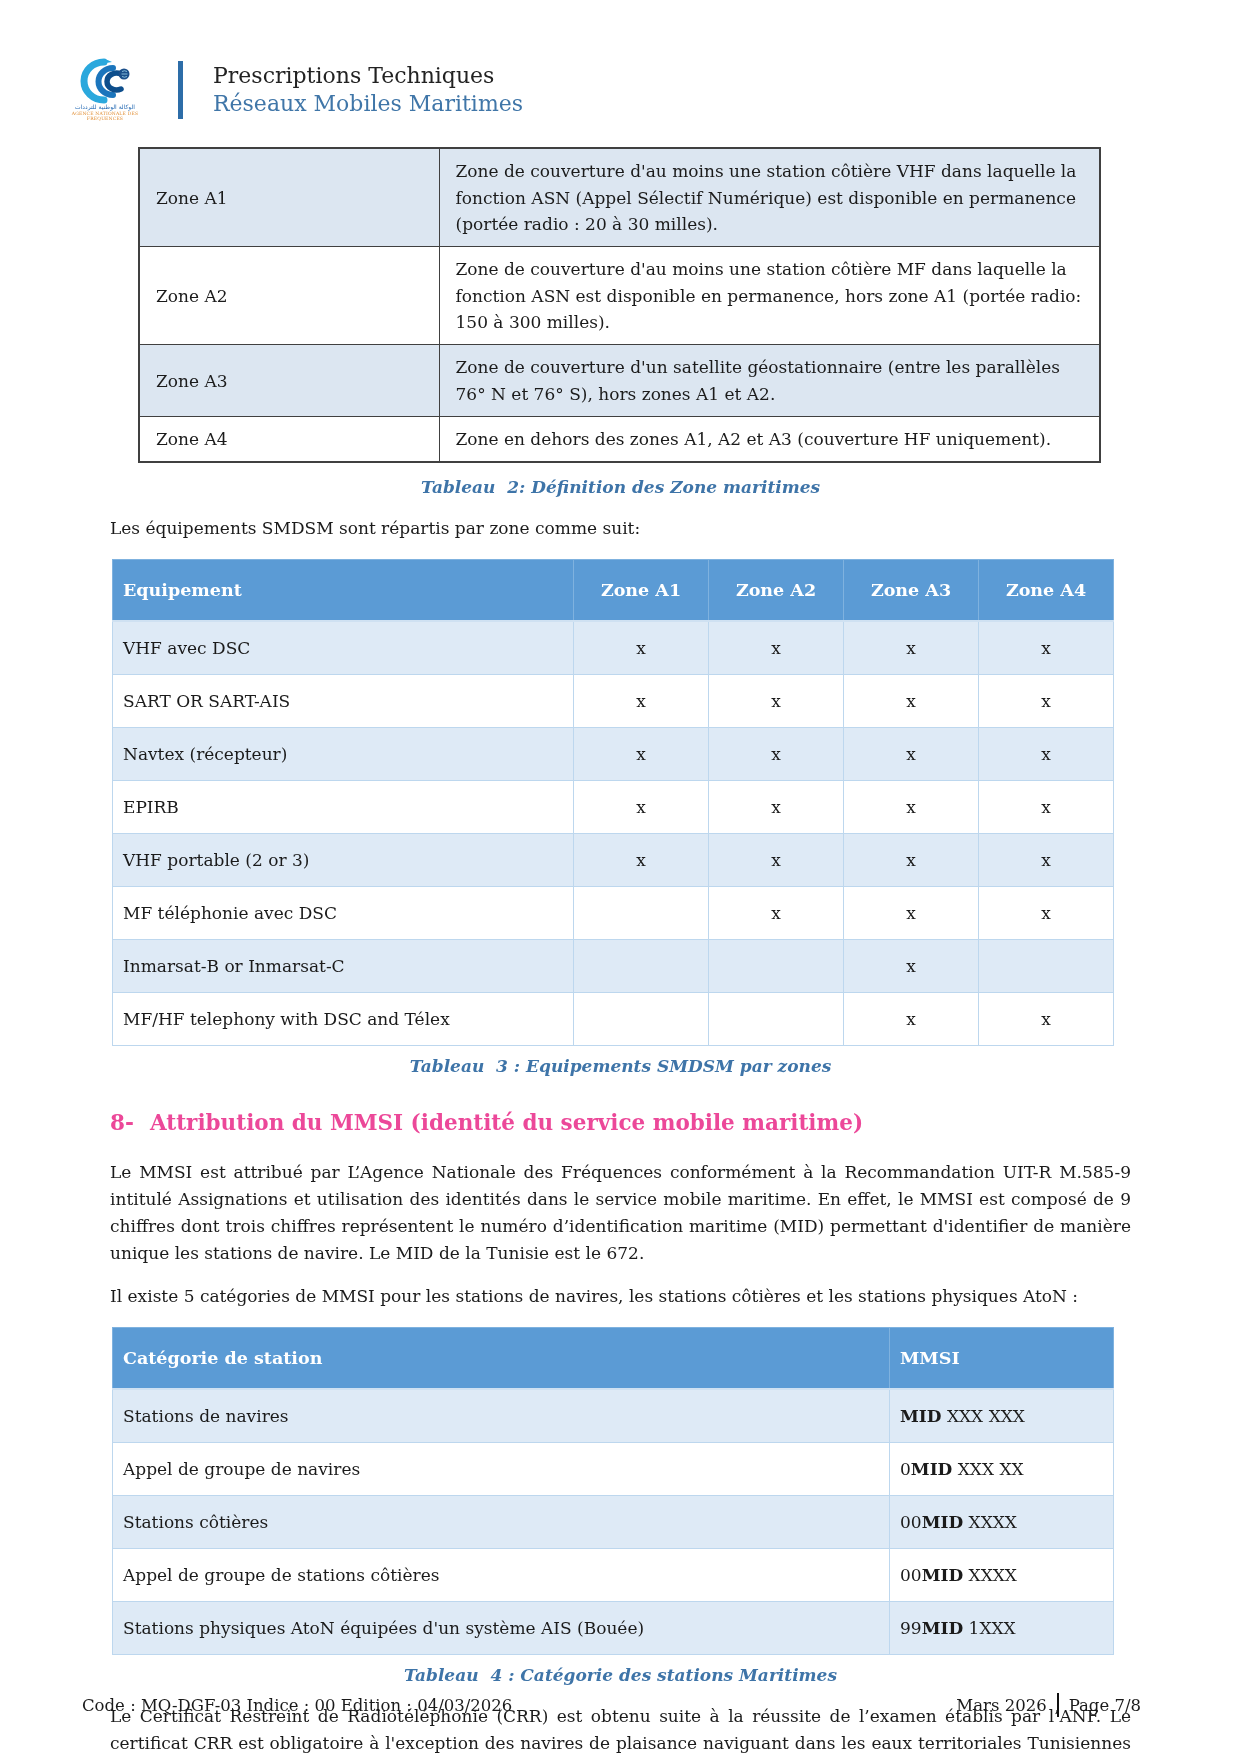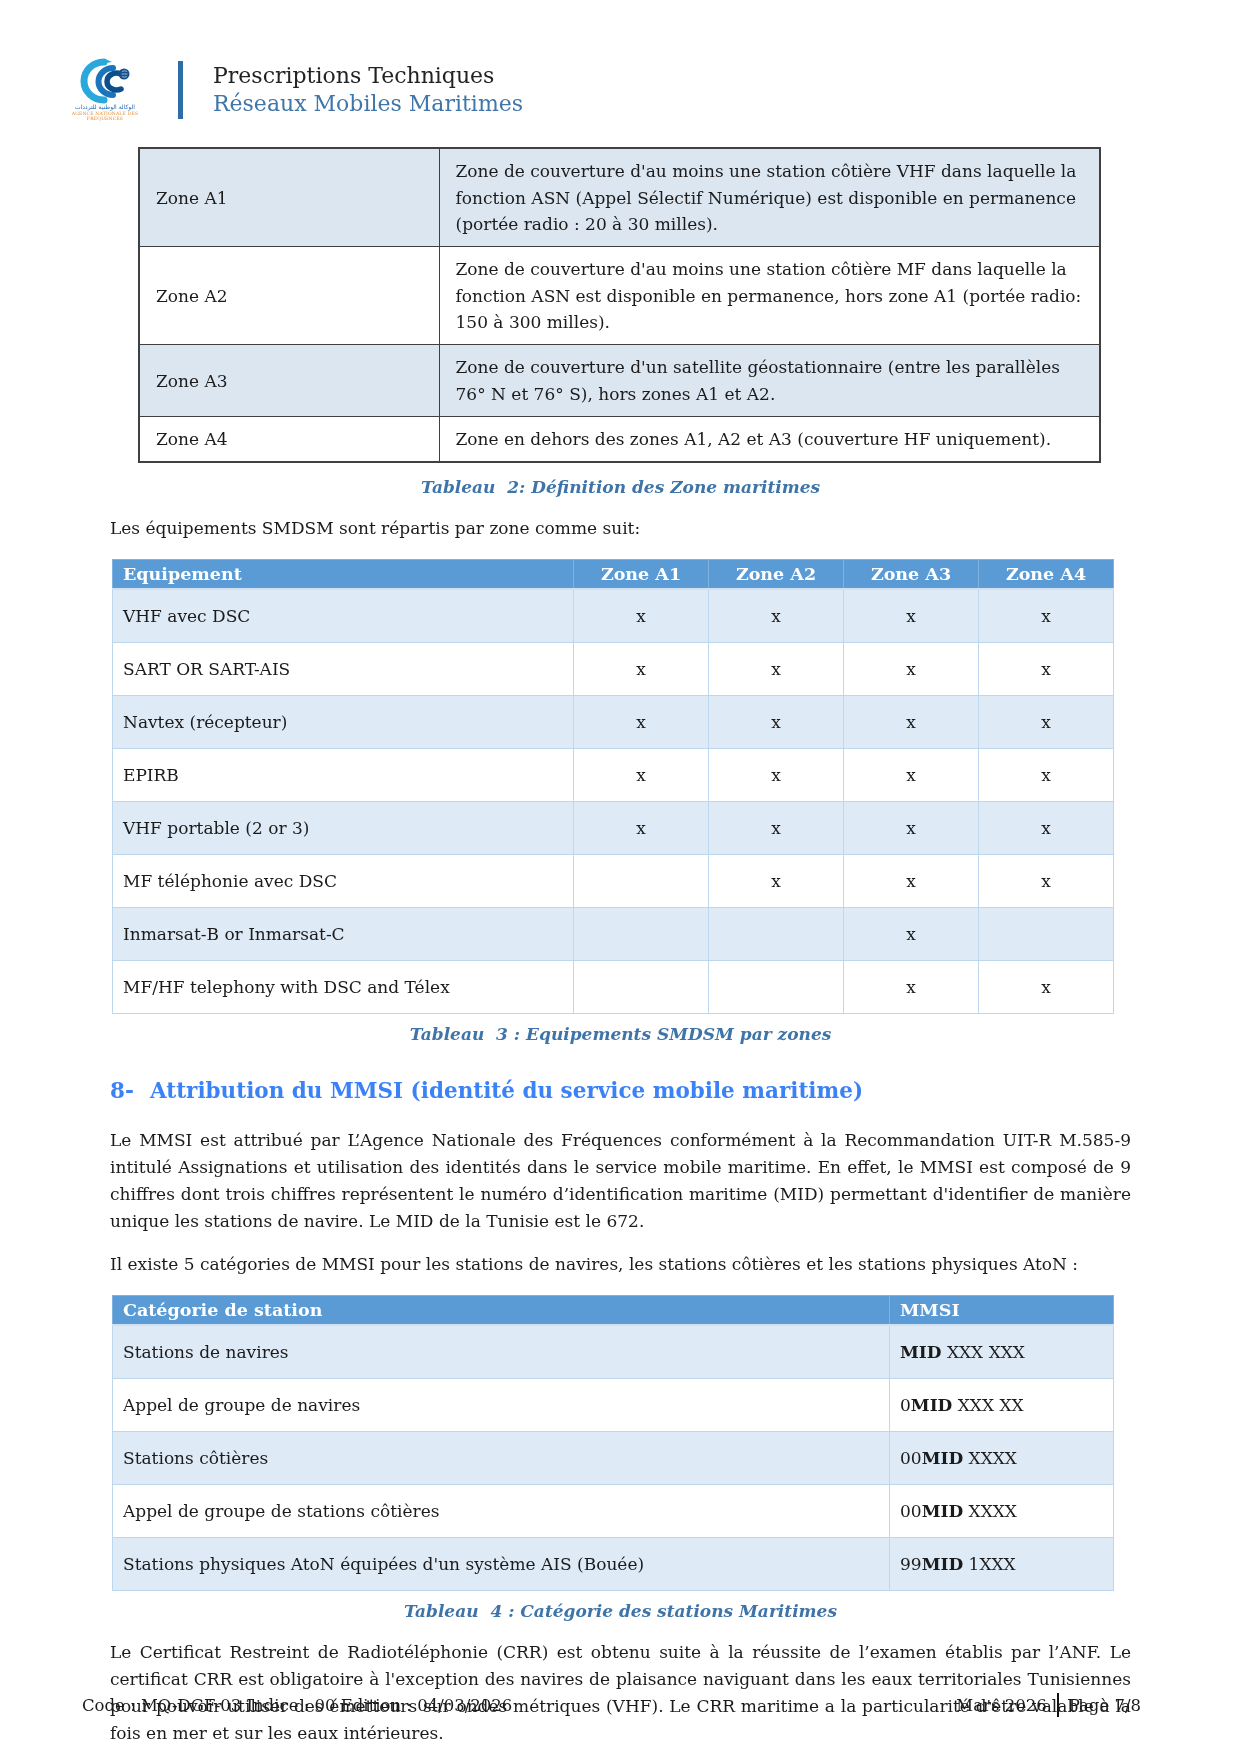--- a/index.html
+++ b/index.html
@@ -40,35 +40,35 @@
     text-align: center; color: #3e74a8; font-weight: bold; font-style: italic;
     font-size: 17px; margin: 6px 0 18px 0; white-space: pre-wrap;
   }
 
   .body-par { font-size: 17px; line-height: 1.6; text-align: justify; margin-bottom: 16px; }
 
   
   .blue-table { border-collapse: collapse; width: 1002px; margin: 6px 0 10px 2px; }
   .blue-table th {
     background: #5b9bd5; color: #ffffff; font-weight: bold; font-size: 17.5px;
-    padding: 4px 10px; border: 1px solid #7fb2df; border-bottom: 2px solid #cfe1f2;
+    padding: 20px 10px; border: 1px solid #7fb2df; border-bottom: 2px solid #cfe1f2;
   }
   .blue-table td {
     font-size: 17px; padding: 16px 10px; border: 1px solid #bdd7ee;
     height: 31px;
   }
   .blue-table tr:nth-child(odd) td { background: #deeaf6; }
   .blue-table th.left, .blue-table td.left { text-align: left; }
   .blue-table td.c { text-align: center; }
   .blue-table th.zc { width: 135px; }
   .mid-bold { font-weight: bold; }
   .cat-col { width: 777px; }
 
   
-  .sec-heading { color: #3b82f6; font-weight: bold; font-size: 21.5px; margin: 34px 0 24px 0; }
+  .sec-heading { color: #ec4899; font-weight: bold; font-size: 21.5px; margin: 34px 0 24px 0; }
   .sec-heading .sec-num { display: inline-block; margin-right: 16px; }
   .sec-heading.tight { margin: 26px 0 12px 0; }
 
   
   .doc-footer {
     position: absolute; left: 0; right: 0; bottom: 38px;
     padding: 0 100px 0 82px;
     display: flex; align-items: center; font-size: 16.5px;
   }
   .footer-right { margin-left: auto; display: flex; align-items: center; gap: 10px; }

